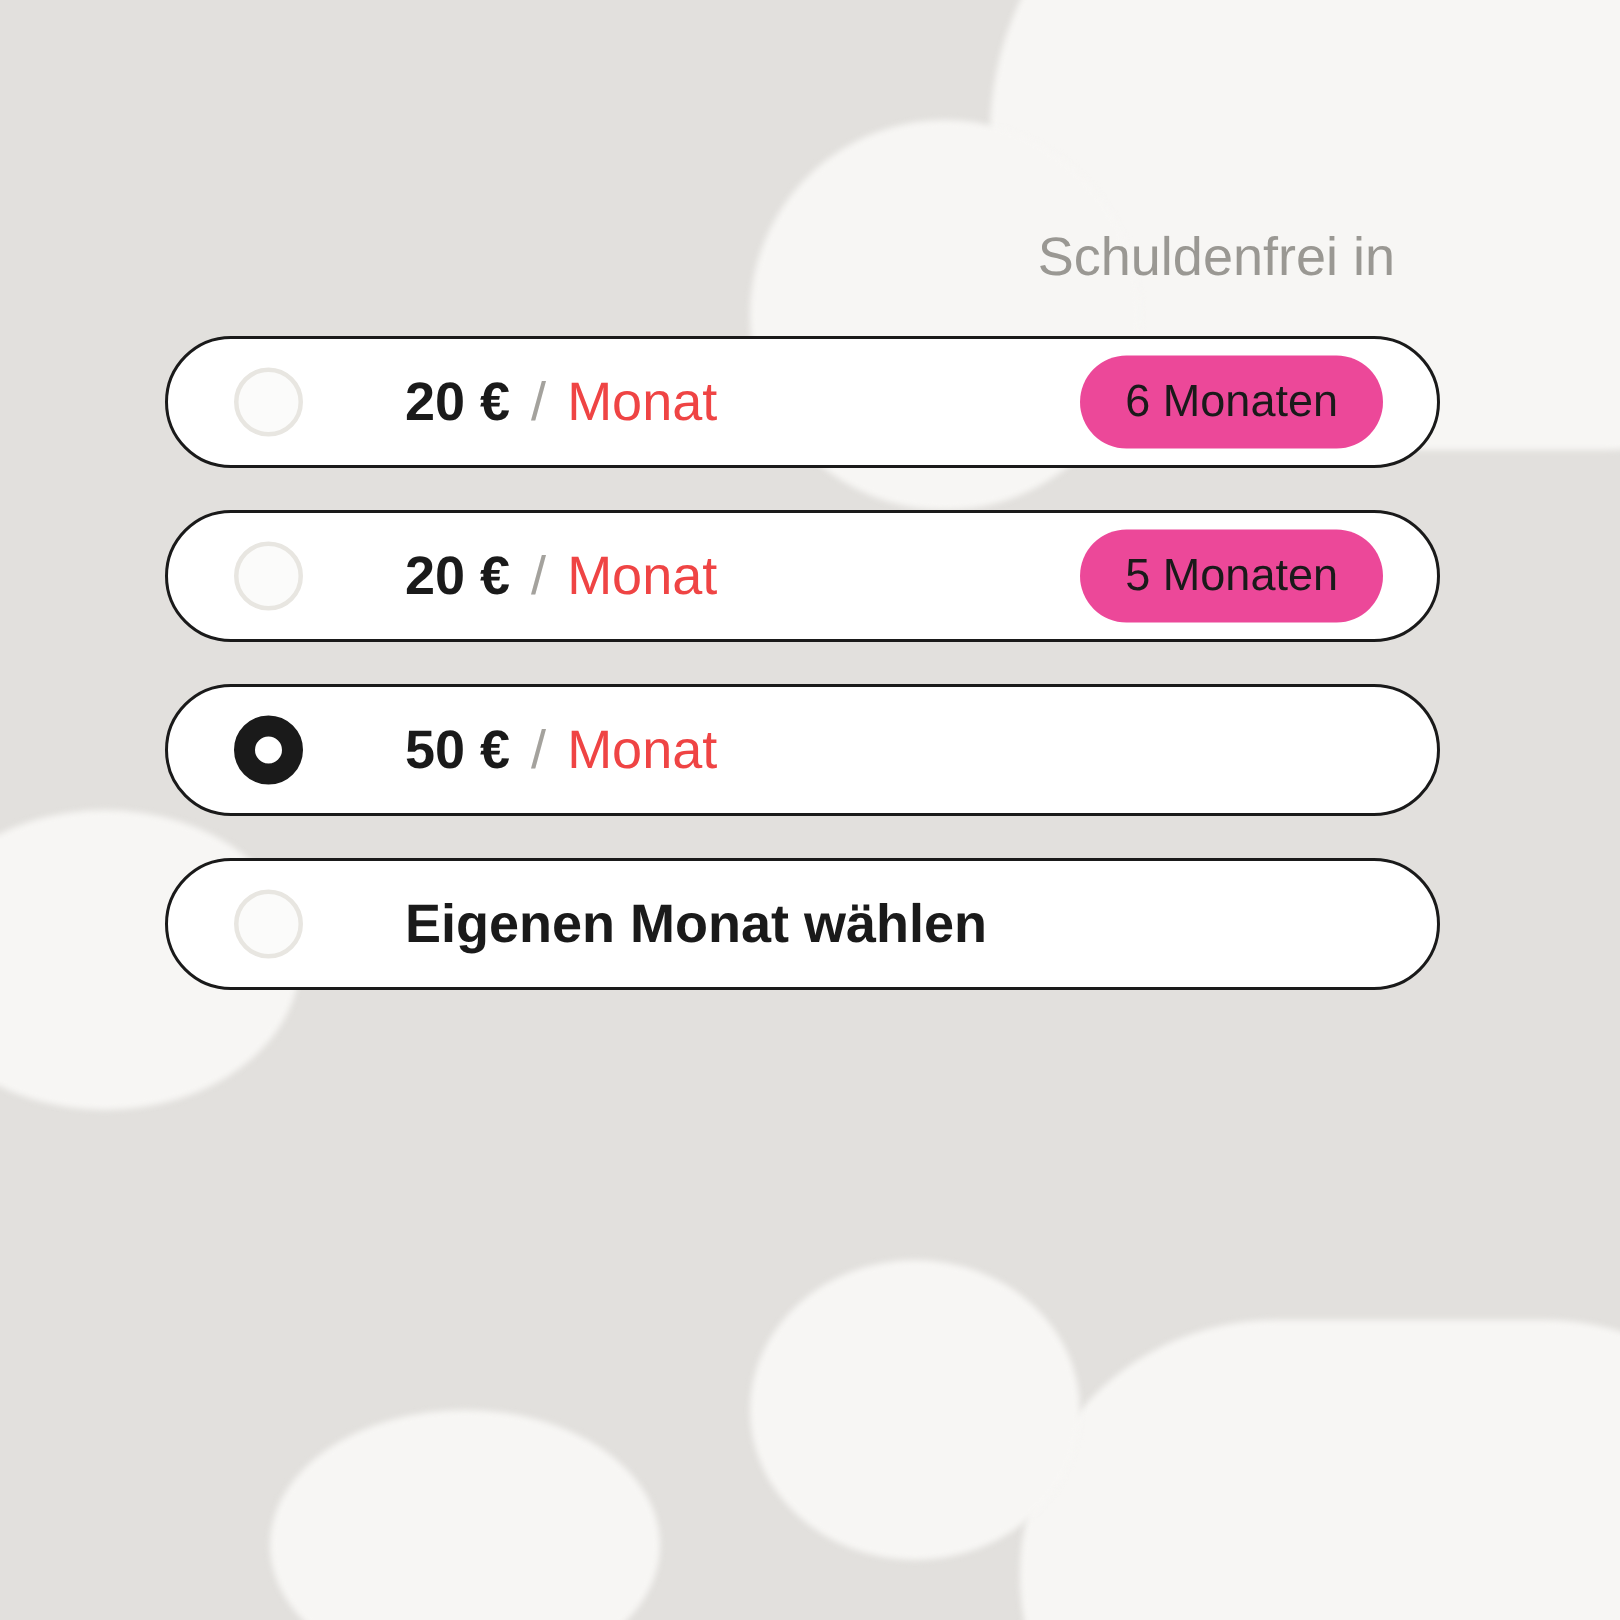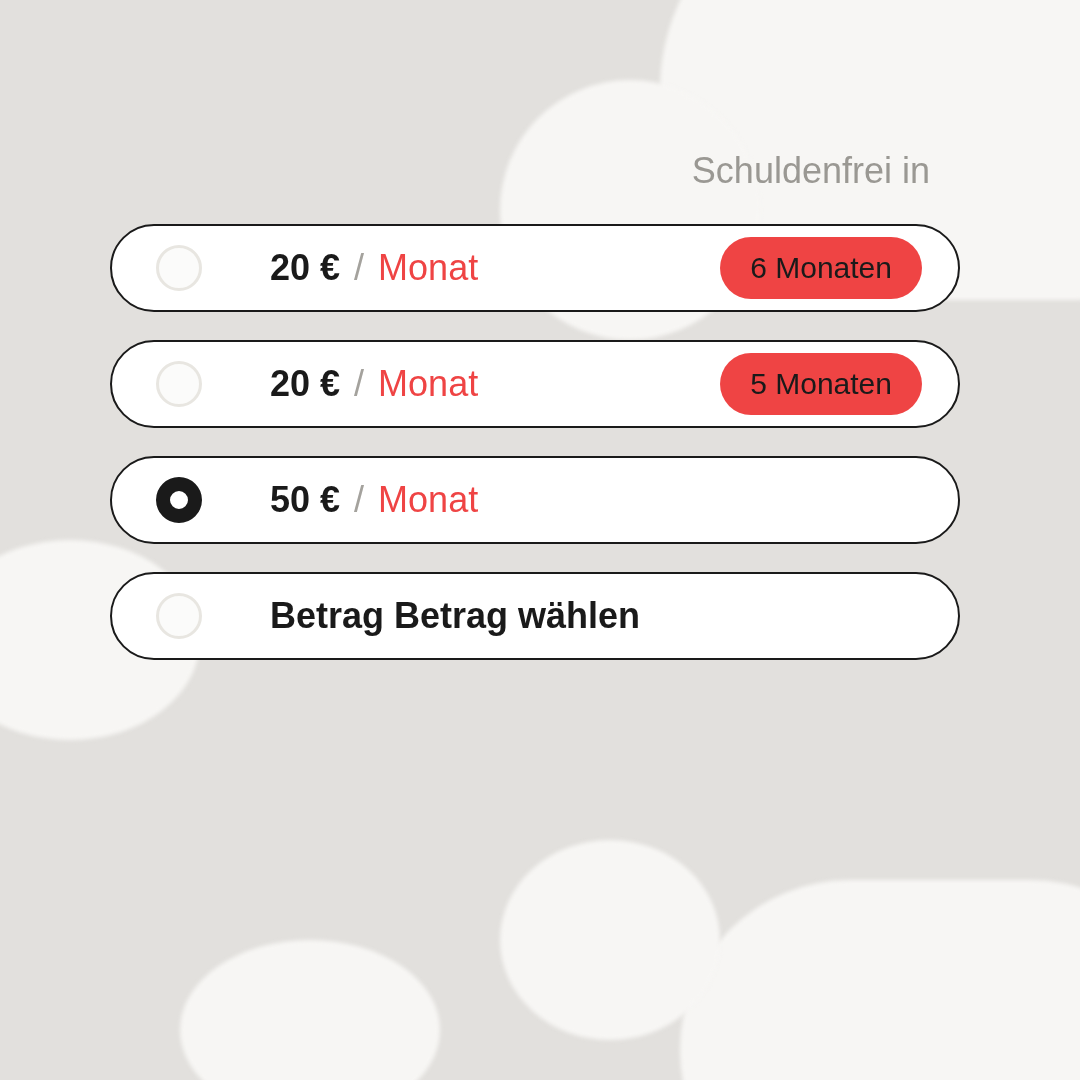--- a/index.html
+++ b/index.html
@@ -91,21 +91,21 @@
     .option-text .period {
       color: #ef4444;
       font-weight: 500;
     }
     .option-text.single {
       font-weight: 700;
       color: #1a1a1a;
     }
 
     .badge {
-      background: #ef4444;
+      background: #ec4899;
       color: #1a1a1a;
       font-size: 30px;
       font-weight: 500;
       padding: 14px 30px;
       border-radius: 34px;
       flex: none;
     }
   </style>
 </head>
 <body>
@@ -147,18 +147,18 @@
       <div class="radio selected"></div>
       <div class="option-text">
         <span class="amount">50 €</span>
         <span class="slash">/</span>
         <span class="period">Monat</span>
       </div>
     </div>
 
     <div class="option-card">
       <div class="radio"></div>
-      <div class="option-text single">Betrag Betrag wählen</div>
+      <div class="option-text single">Eigenen Monat wählen</div>
     </div>
 
   </div>
 
 </div>
 
 </body></html>

